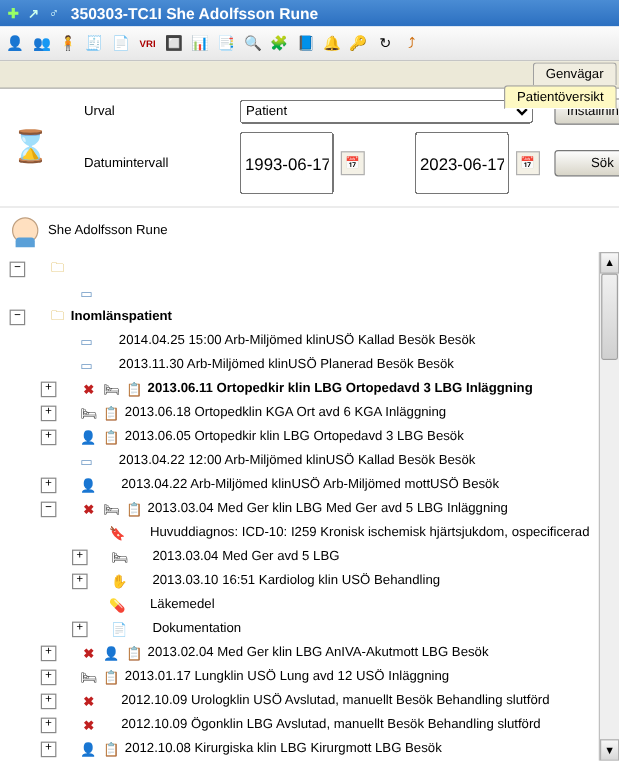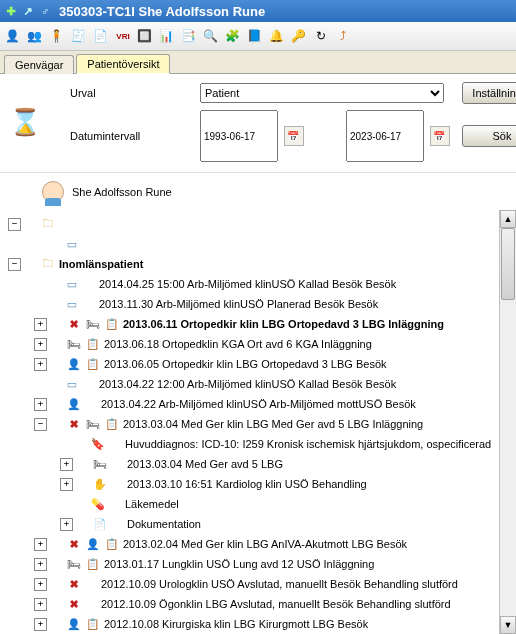--- a/index.html
+++ b/index.html
@@ -61,20 +61,21 @@
   }
 
   
   .tab-strip {
     background: #ece9d8;
     height: 22px;
     display: flex;
     align-items: flex-end;
     padding-left: 4px;
     border-bottom: 1px solid #a0a0a0;
+    flex-direction: column;
   }
   .tab {
     padding: 3px 10px;
     font-size: 11px;
     border: 1px solid #a0a0a0;
     border-bottom: none;
     background: #f0ede0;
     border-radius: 3px 3px 0 0;
     margin-right: 2px;
     cursor: pointer;
@@ -114,21 +115,21 @@
     align-items: center;
     gap: 6px;
   }
   select.urval {
     width: 244px;
     font-size: 11px;
     height: 20px;
   }
   input.date {
     width: 70px;
-    font-size: 10px;
+    font-size: 14px;
     height: 16px;
     text-align: left;
     padding: 16px 2px;
   }
   .cal-btn {
     width: 18px;
     height: 18px;
     border: 1px solid #b0b0b0;
     background: #f4f1e6;
     font-size: 10px;
@@ -146,21 +147,20 @@
     font-size: 11px;
     cursor: pointer;
   }
 
   
   .patient-header {
     display: flex;
     align-items: center;
     gap: 8px;
     padding: 8px 10px 4px 10px;
-    margin-left: 32px;
   }
   .patient-avatar {
     width: 20px;
     height: 20px;
     border-radius: 50%;
     background: #ffe0c0;
     border: 1px solid #c0a080;
     position: relative;
   }
   .patient-avatar::after{

